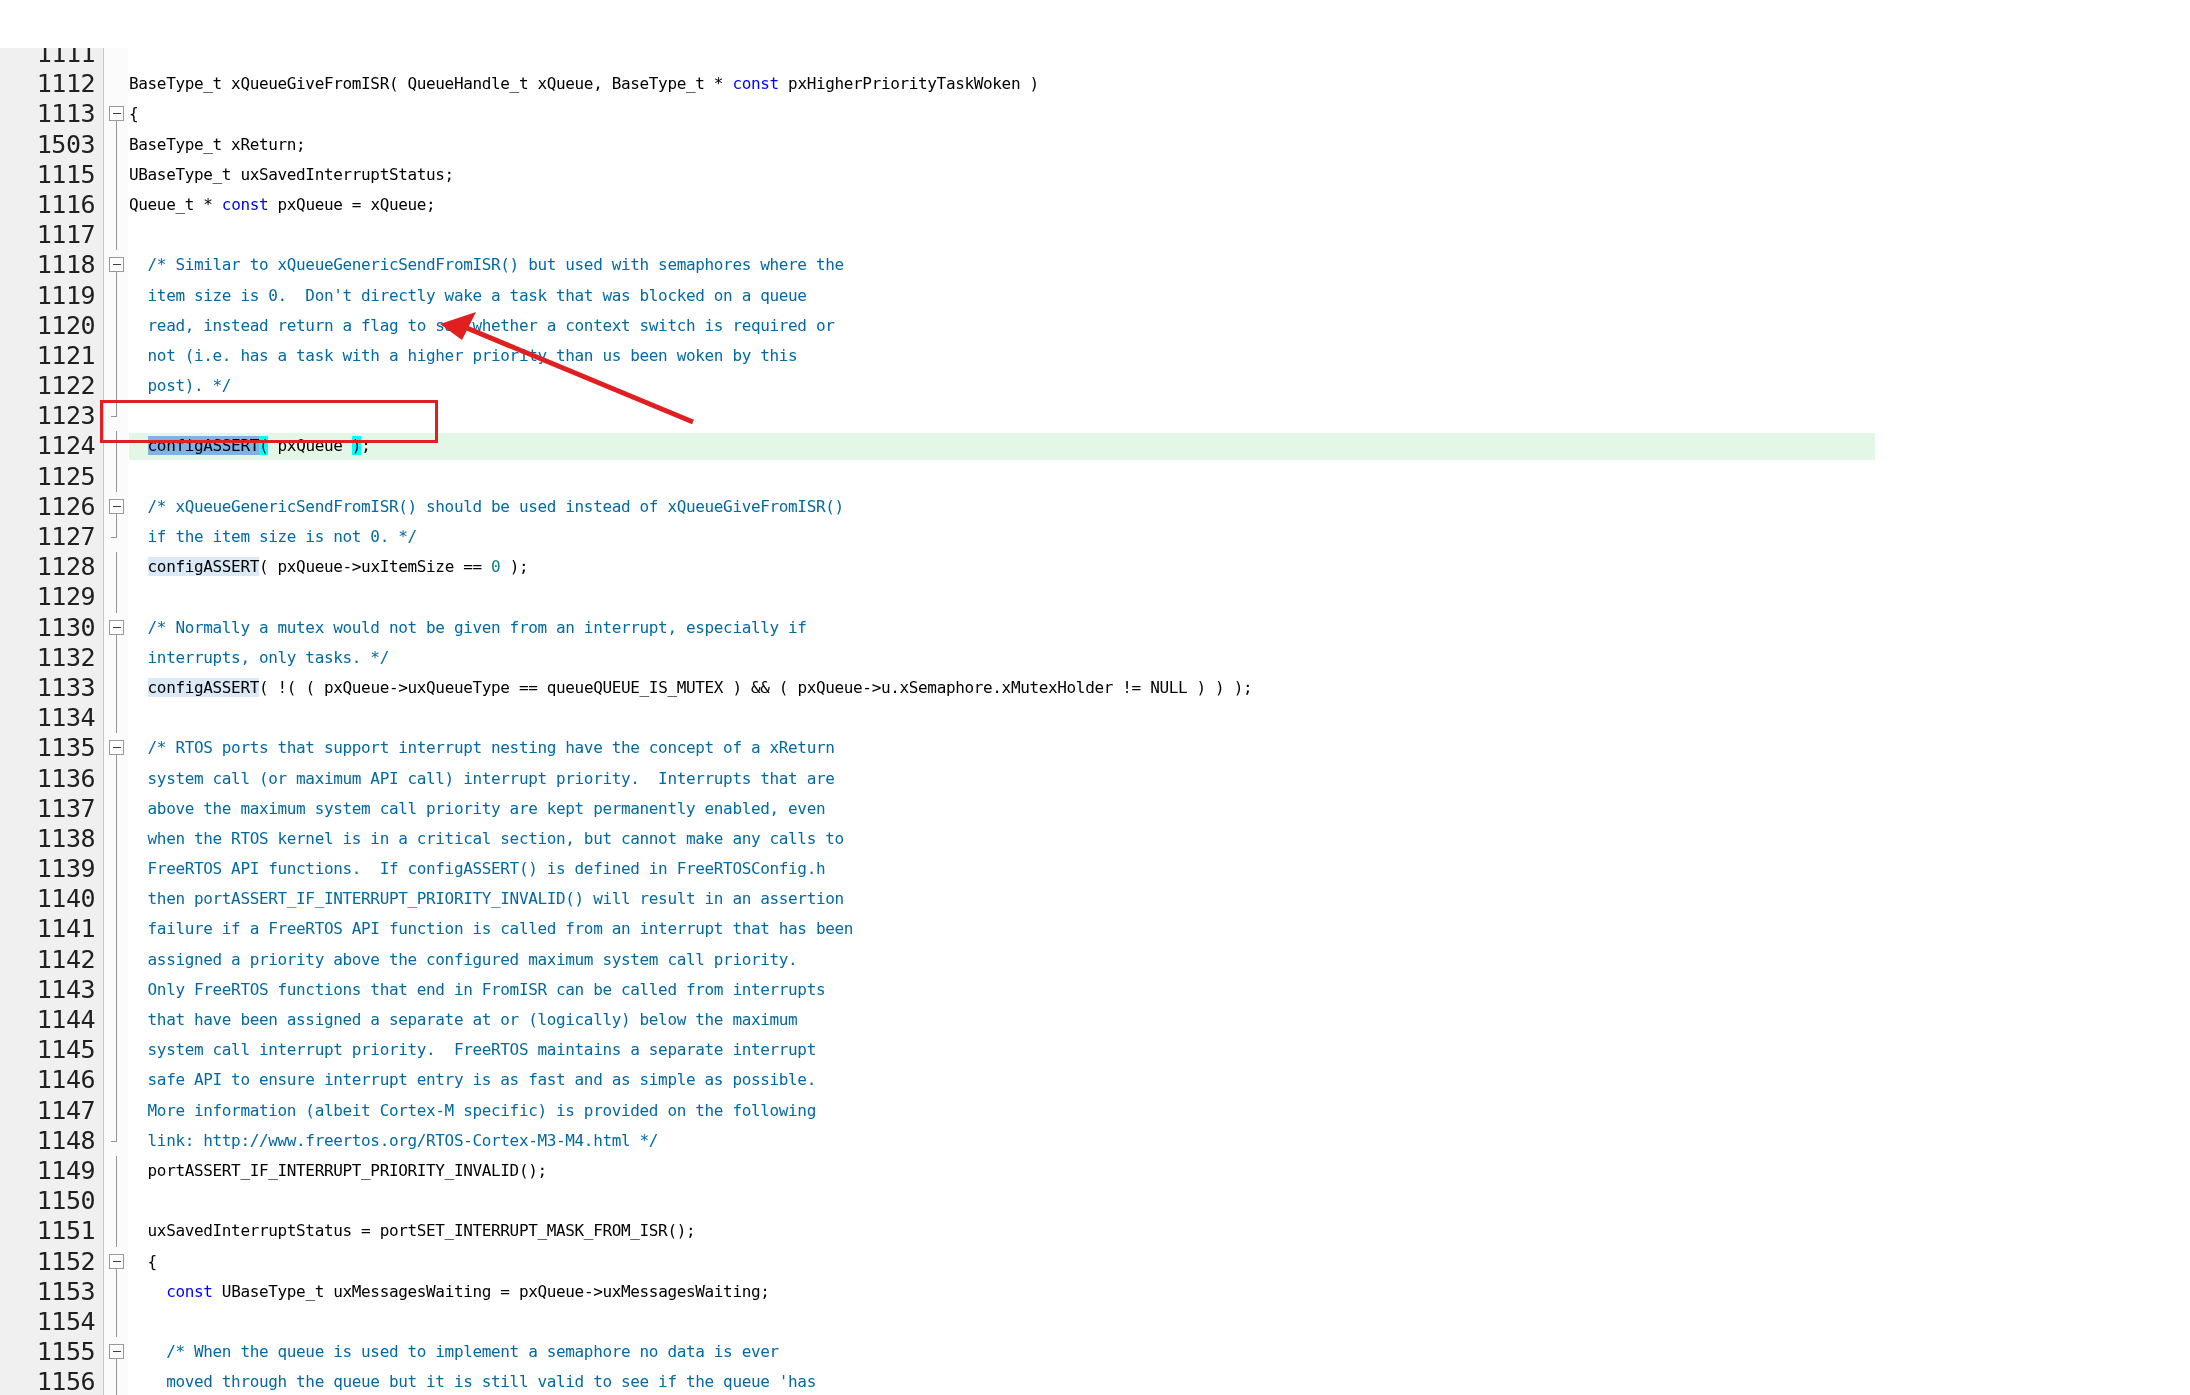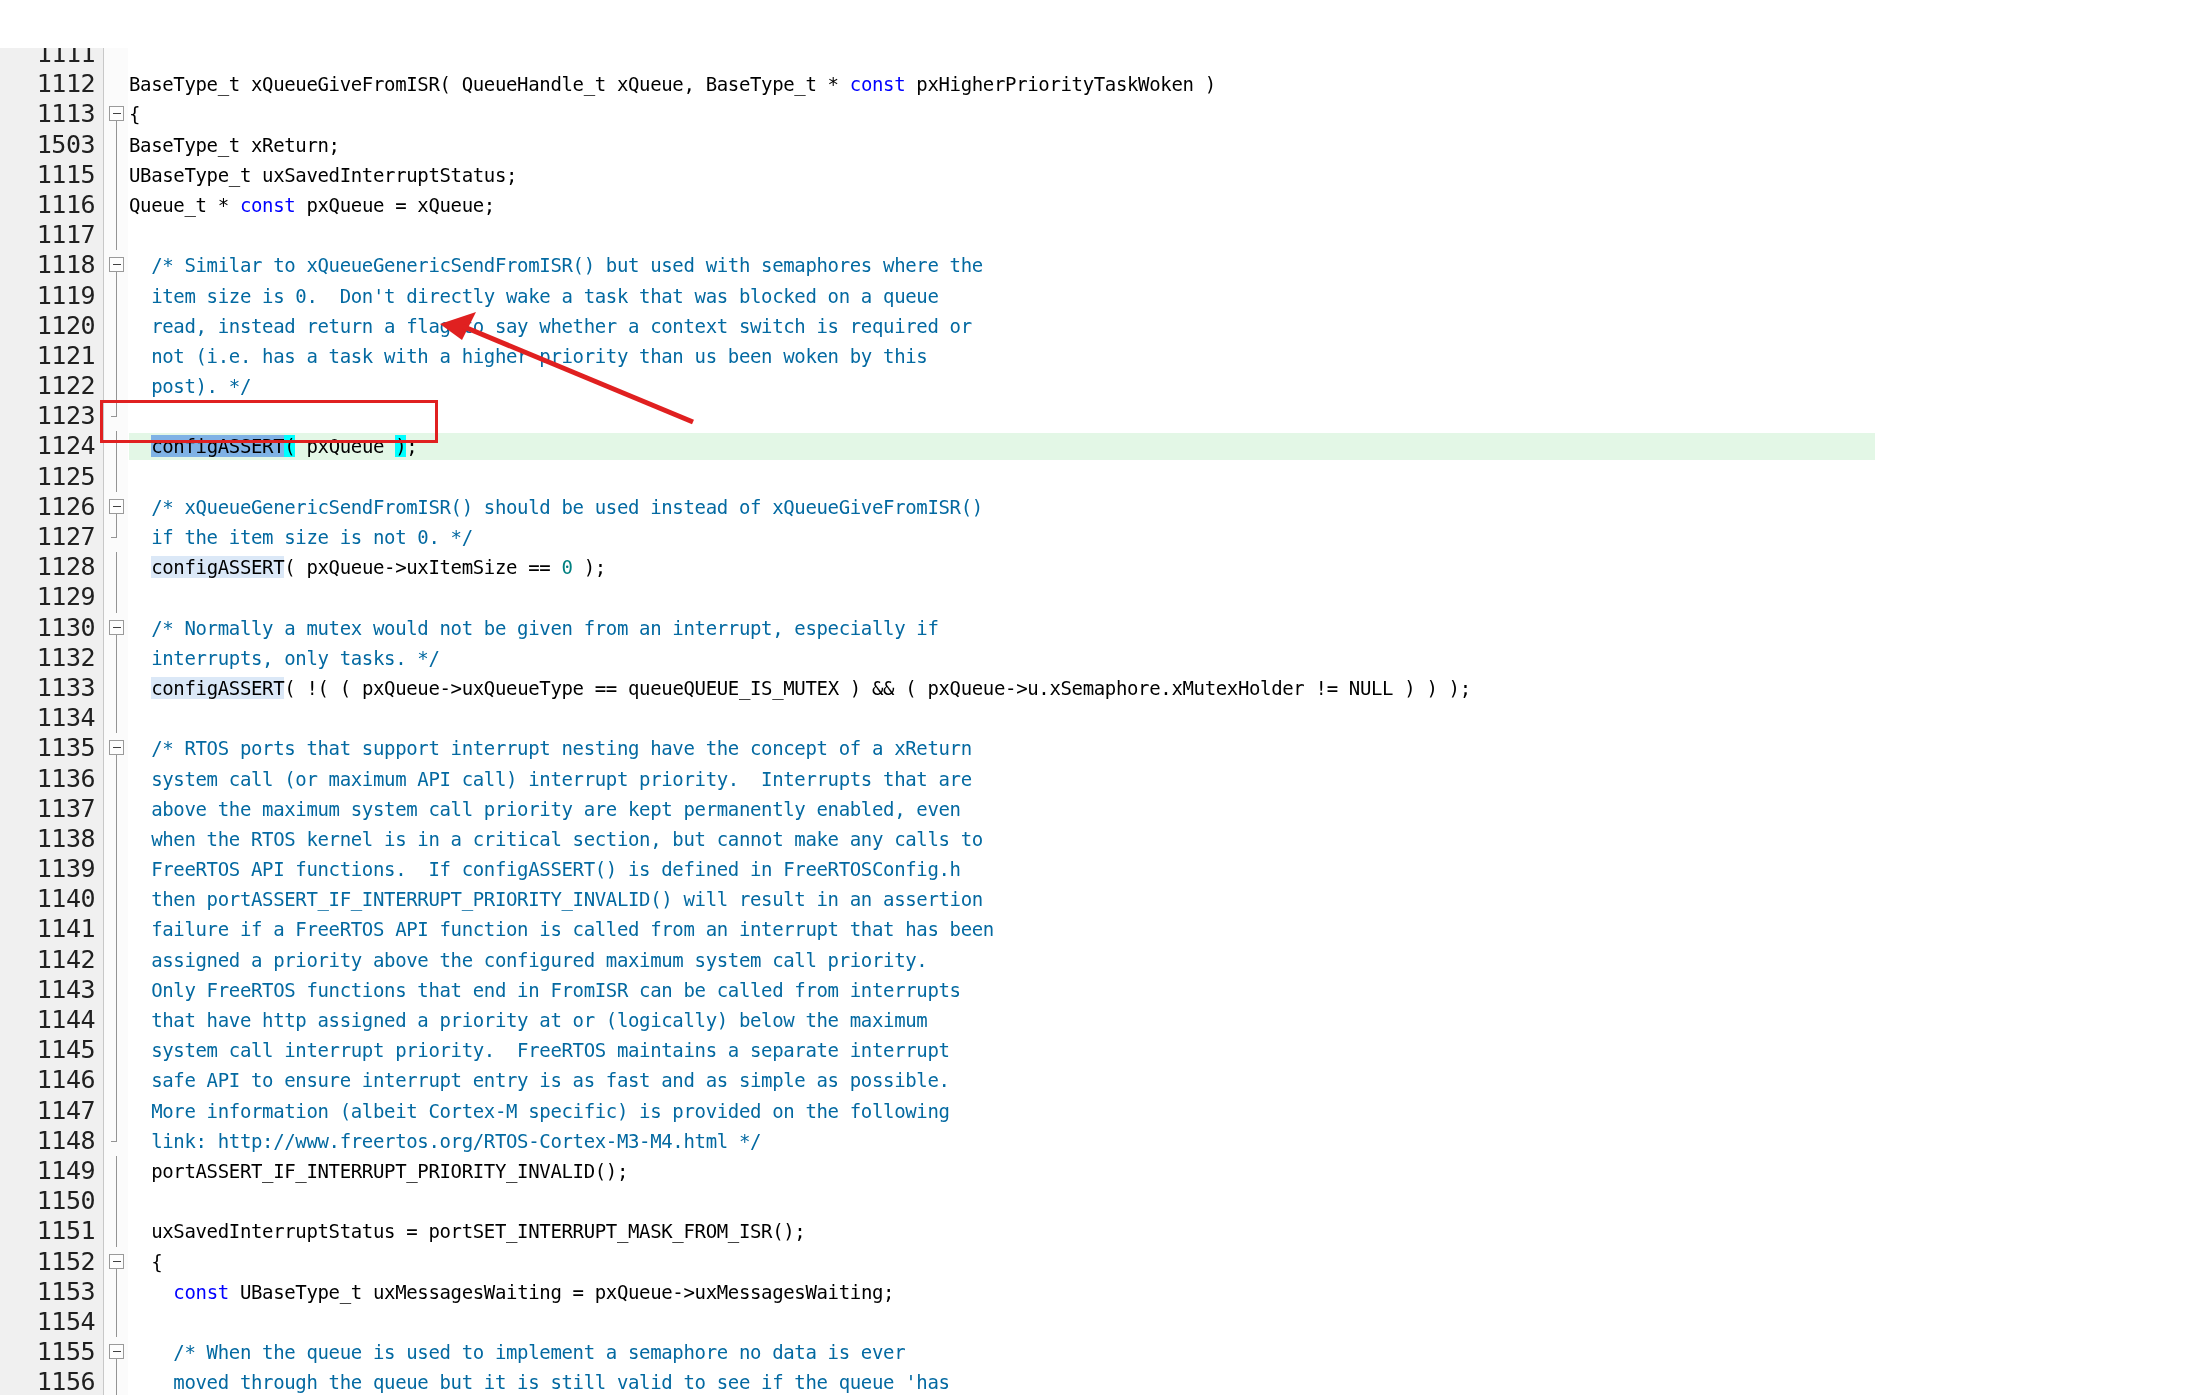--- a/index.html
+++ b/index.html
@@ -109,21 +109,21 @@
     width: 6px;
     height: 1px;
     background: #949494;
   }
 
   .code {
     position: absolute;
     left: 129px;
     top: 0;
     font-family: "DejaVu Sans Mono", "Liberation Mono", monospace;
-    font-size: 19px;
+    font-size: 16px;
     color: #000000;
     letter-spacing: -0.35px;
   }
 
   
   .row.current .band {
     position: absolute;
     left: 129px;
     top: 2px;
     right: 0;
@@ -206,21 +206,21 @@
       <div class="row"><div class="lineno">1134</div><div class="fold"><div class="vline"></div></div><div class="code"></div></div>
       <div class="row"><div class="lineno">1135</div><div class="fold"><div class="vline half-bot"></div><div class="box"></div></div><div class="code"><span class="cmt">  /* RTOS ports that support interrupt nesting have the concept of a xReturn</span></div></div>
       <div class="row"><div class="lineno">1136</div><div class="fold"><div class="vline"></div></div><div class="code"><span class="cmt">  system call (or maximum API call) interrupt priority.  Interrupts that are</span></div></div>
       <div class="row"><div class="lineno">1137</div><div class="fold"><div class="vline"></div></div><div class="code"><span class="cmt">  above the maximum system call priority are kept permanently enabled, even</span></div></div>
       <div class="row"><div class="lineno">1138</div><div class="fold"><div class="vline"></div></div><div class="code"><span class="cmt">  when the RTOS kernel is in a critical section, but cannot make any calls to</span></div></div>
       <div class="row"><div class="lineno">1139</div><div class="fold"><div class="vline"></div></div><div class="code"><span class="cmt">  FreeRTOS API functions.  If configASSERT() is defined in FreeRTOSConfig.h</span></div></div>
       <div class="row"><div class="lineno">1140</div><div class="fold"><div class="vline"></div></div><div class="code"><span class="cmt">  then portASSERT_IF_INTERRUPT_PRIORITY_INVALID() will result in an assertion</span></div></div>
       <div class="row"><div class="lineno">1141</div><div class="fold"><div class="vline"></div></div><div class="code"><span class="cmt">  failure if a FreeRTOS API function is called from an interrupt that has been</span></div></div>
       <div class="row"><div class="lineno">1142</div><div class="fold"><div class="vline"></div></div><div class="code"><span class="cmt">  assigned a priority above the configured maximum system call priority.</span></div></div>
       <div class="row"><div class="lineno">1143</div><div class="fold"><div class="vline"></div></div><div class="code"><span class="cmt">  Only FreeRTOS functions that end in FromISR can be called from interrupts</span></div></div>
-      <div class="row"><div class="lineno">1144</div><div class="fold"><div class="vline"></div></div><div class="code"><span class="cmt">  that have http assigned a priority at or (logically) below the maximum</span></div></div>
+      <div class="row"><div class="lineno">1144</div><div class="fold"><div class="vline"></div></div><div class="code"><span class="cmt">  that have been assigned a separate at or (logically) below the maximum</span></div></div>
       <div class="row"><div class="lineno">1145</div><div class="fold"><div class="vline"></div></div><div class="code"><span class="cmt">  system call interrupt priority.  FreeRTOS maintains a separate interrupt</span></div></div>
       <div class="row"><div class="lineno">1146</div><div class="fold"><div class="vline"></div></div><div class="code"><span class="cmt">  safe API to ensure interrupt entry is as fast and as simple as possible.</span></div></div>
       <div class="row"><div class="lineno">1147</div><div class="fold"><div class="vline"></div></div><div class="code"><span class="cmt">  More information (albeit Cortex-M specific) is provided on the following</span></div></div>
       <div class="row"><div class="lineno">1148</div><div class="fold"><div class="vline half-top"></div><div class="tick"></div></div><div class="code"><span class="cmt">  link: http://www.freertos.org/RTOS-Cortex-M3-M4.html */</span></div></div>
       <div class="row"><div class="lineno">1149</div><div class="fold"><div class="vline"></div></div><div class="code">  portASSERT_IF_INTERRUPT_PRIORITY_INVALID();</div></div>
       <div class="row"><div class="lineno">1150</div><div class="fold"><div class="vline"></div></div><div class="code"></div></div>
       <div class="row"><div class="lineno">1151</div><div class="fold"><div class="vline"></div></div><div class="code">  uxSavedInterruptStatus = portSET_INTERRUPT_MASK_FROM_ISR();</div></div>
       <div class="row"><div class="lineno">1152</div><div class="fold"><div class="vline half-bot"></div><div class="box"></div></div><div class="code">  {</div></div>
       <div class="row"><div class="lineno">1153</div><div class="fold"><div class="vline"></div></div><div class="code">    <span class="kw">const</span> UBaseType_t uxMessagesWaiting = pxQueue-&gt;uxMessagesWaiting;</div></div>
       <div class="row"><div class="lineno">1154</div><div class="fold"><div class="vline"></div></div><div class="code"></div></div>

